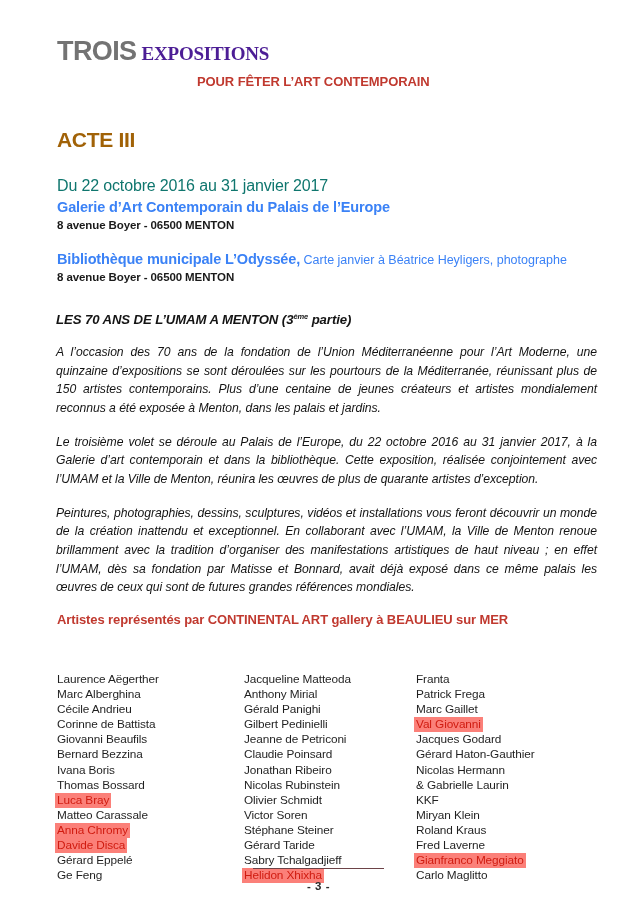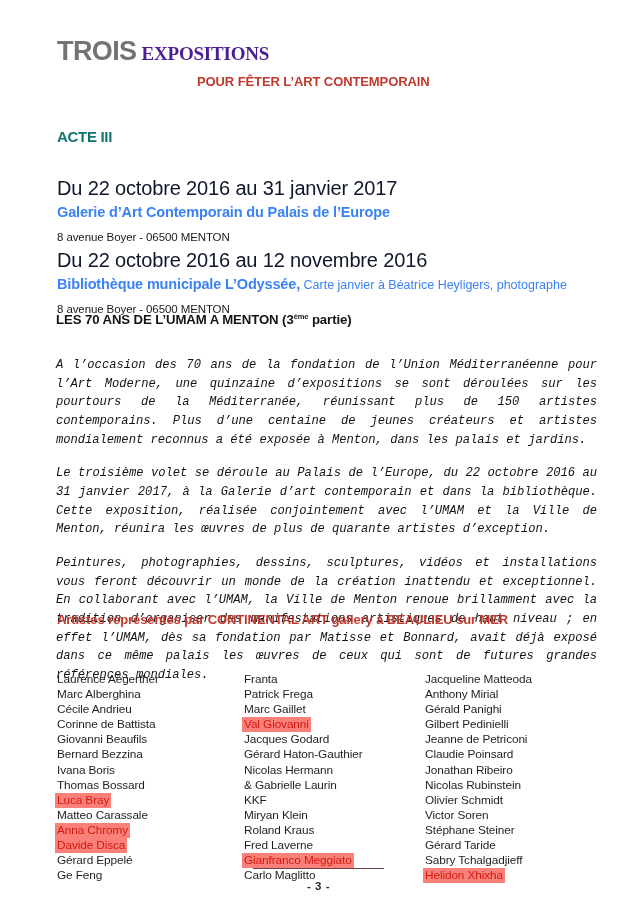--- a/index.html
+++ b/index.html
@@ -64,94 +64,94 @@
     letter-spacing: -0.1px;
     color: #c0392f;
   }
 
   
   .acte {
     position: absolute;
     left: 57px;
     top: 128px;
     font-weight: bold;
-    font-size: 15px;
+    font-size: 21px;
     letter-spacing: -0.3px;
-    color: #0f766e;
+    color: #a16207;
   }
 
   
   .venue {
     position: absolute;
     left: 57px;
     width: 540px;
   }
   .venue-1 { top: 176px; }
   .venue-2 { top: 248px; }
 
   .venue-date {
-    font-size: 20px;
-    color: #0f172a;
+    font-size: 16px;
+    color: #0f766e;
     letter-spacing: -0.15px;
     line-height: 1.25;
     white-space: nowrap;
   }
   .venue-name {
     font-size: 14.5px;
     font-weight: bold;
     color: #3b82f6;
     letter-spacing: -0.15px;
     line-height: 1.3;
     margin-top: 2px;
     white-space: nowrap;
   }
   .venue-name .sub {
     font-weight: normal;
     font-size: 12.5px;
     letter-spacing: 0;
   }
   .venue-addr {
     font-size: 11.5px;
-    font-weight: normal;
+    font-weight: bold;
     color: #1a1a1a;
     letter-spacing: -0.1px;
     line-height: 1.3;
-    margin-top: 8px;
+    margin-top: 1px;
     white-space: nowrap;
   }
 
   
   .article {
     position: absolute;
     left: 56px;
     top: 312px;
     width: 541px;
     font-family: "Liberation Sans", sans-serif;
   }
   .art-heading {
     font-size: 13.2px;
     font-weight: bold;
+    font-style: italic;
     letter-spacing: -0.1px;
     color: #141414;
-    margin: 0 0 29px 0;
+    margin: 0 0 16px 0;
   }
   .art-heading sup {
     font-size: 7.5px;
     vertical-align: super;
     line-height: 0;
   }
   .art-p {
     font-size: 12.2px;
     font-style: italic;
     line-height: 1.53;
     text-align: justify;
     color: #141414;
     margin: 0 0 15px 0;
     letter-spacing: -0.05px;
-    font-family: Liberation Mono, monospace;
   }
   .art-p.last { margin-bottom: 0; }
 
   
   .gallery-heading {
     position: absolute;
     left: 57px;
     top: 612px;
     font-size: 13px;
     font-weight: bold;
@@ -231,21 +231,20 @@
 
   <div class="acte">ACTE III</div>
 
   <div class="venue venue-1">
     <div class="venue-date">Du 22 octobre 2016 au 31 janvier 2017</div>
     <div class="venue-name"><span>Galerie d’Art Contemporain du Palais de l’Europe</span><span class="sub"></span></div>
     <div class="venue-addr">8 avenue Boyer - 06500 MENTON</div>
   </div>
 
   <div class="venue venue-2">
-    <div class="venue-date">Du 22 octobre 2016 au 12 novembre 2016</div>
     <div class="venue-name"><span>Bibliothèque municipale L’Odyssée,</span><span class="sub"> Carte janvier à Béatrice Heyligers, photographe</span></div>
     <div class="venue-addr">8 avenue Boyer - 06500 MENTON</div>
   </div>
 
   <div class="article">
     <div class="art-heading"><span>LES 70 ANS DE L’UMAM A MENTON (3</span><sup>ème</sup><span> partie)</span></div>
     <p class="art-p">A l’occasion des 70 ans de la fondation de l’Union Méditerranéenne pour l’Art Moderne, une quinzaine d’expositions se sont déroulées sur les pourtours de la Méditerranée, réunissant plus de 150 artistes contemporains. Plus d’une centaine de jeunes créateurs et artistes mondialement reconnus a été exposée à Menton, dans les palais et jardins.</p>
     <p class="art-p">Le troisième volet se déroule au Palais de l’Europe, du 22 octobre 2016 au 31 janvier 2017, à la Galerie d’art contemporain et dans la bibliothèque. Cette exposition, réalisée conjointement avec l’UMAM et la Ville de Menton, réunira les œuvres de plus de quarante artistes d’exception.</p>
     <p class="art-p">Peintures, photographies, dessins, sculptures, vidéos et installations vous feront découvrir un monde de la création inattendu et exceptionnel. En collaborant avec l’UMAM, la Ville de Menton renoue brillamment avec la tradition d’organiser des manifestations artistiques de haut niveau ; en effet l’UMAM, dès sa fondation par Matisse et Bonnard, avait déjà exposé dans ce même palais les œuvres de ceux qui sont de futures grandes références mondiales.</p>
   </div>
@@ -262,50 +261,50 @@
         <div class="artist">Bernard Bezzina</div>
         <div class="artist">Ivana Boris</div>
         <div class="artist">Thomas Bossard</div>
         <div class="artist hl">Luca Bray</div>
         <div class="artist">Matteo Carassale</div>
         <div class="artist hl">Anna Chromy</div>
         <div class="artist hl">Davide Disca</div>
         <div class="artist">Gérard Eppelé</div>
         <div class="artist">Ge Feng</div>
       </div>
+    <div class="art-col c3">
+        <div class="artist">Jacqueline Matteoda</div>
+        <div class="artist">Anthony Mirial</div>
+        <div class="artist">Gérald Panighi</div>
+        <div class="artist">Gilbert Pedinielli</div>
+        <div class="artist">Jeanne de Petriconi</div>
+        <div class="artist">Claudie Poinsard</div>
+        <div class="artist">Jonathan Ribeiro</div>
+        <div class="artist">Nicolas Rubinstein</div>
+        <div class="artist">Olivier Schmidt</div>
+        <div class="artist">Victor Soren</div>
+        <div class="artist">Stéphane Steiner</div>
+        <div class="artist">Gérard Taride</div>
+        <div class="artist">Sabry Tchalgadjieff</div>
+        <div class="artist hl">Helidon Xhixha</div>
+      </div>
     <div class="art-col c2">
         <div class="artist">Franta</div>
         <div class="artist">Patrick Frega</div>
         <div class="artist">Marc Gaillet</div>
         <div class="artist hl">Val Giovanni</div>
         <div class="artist">Jacques Godard</div>
         <div class="artist">Gérard Haton-Gauthier</div>
         <div class="artist">Nicolas Hermann</div>
         <div class="artist">&amp; Gabrielle Laurin</div>
         <div class="artist">KKF</div>
         <div class="artist">Miryan Klein</div>
         <div class="artist">Roland Kraus</div>
         <div class="artist">Fred Laverne</div>
         <div class="artist hl">Gianfranco Meggiato</div>
         <div class="artist">Carlo Maglitto</div>
       </div>
-    <div class="art-col c3">
-        <div class="artist">Jacqueline Matteoda</div>
-        <div class="artist">Anthony Mirial</div>
-        <div class="artist">Gérald Panighi</div>
-        <div class="artist">Gilbert Pedinielli</div>
-        <div class="artist">Jeanne de Petriconi</div>
-        <div class="artist">Claudie Poinsard</div>
-        <div class="artist">Jonathan Ribeiro</div>
-        <div class="artist">Nicolas Rubinstein</div>
-        <div class="artist">Olivier Schmidt</div>
-        <div class="artist">Victor Soren</div>
-        <div class="artist">Stéphane Steiner</div>
-        <div class="artist">Gérard Taride</div>
-        <div class="artist">Sabry Tchalgadjieff</div>
-        <div class="artist hl">Helidon Xhixha</div>
-      </div>
   </div>
 
   <div class="footer-rule"></div>
   <div class="footer-page">- 3 -</div>
 
 </div>
 
 </body></html>

